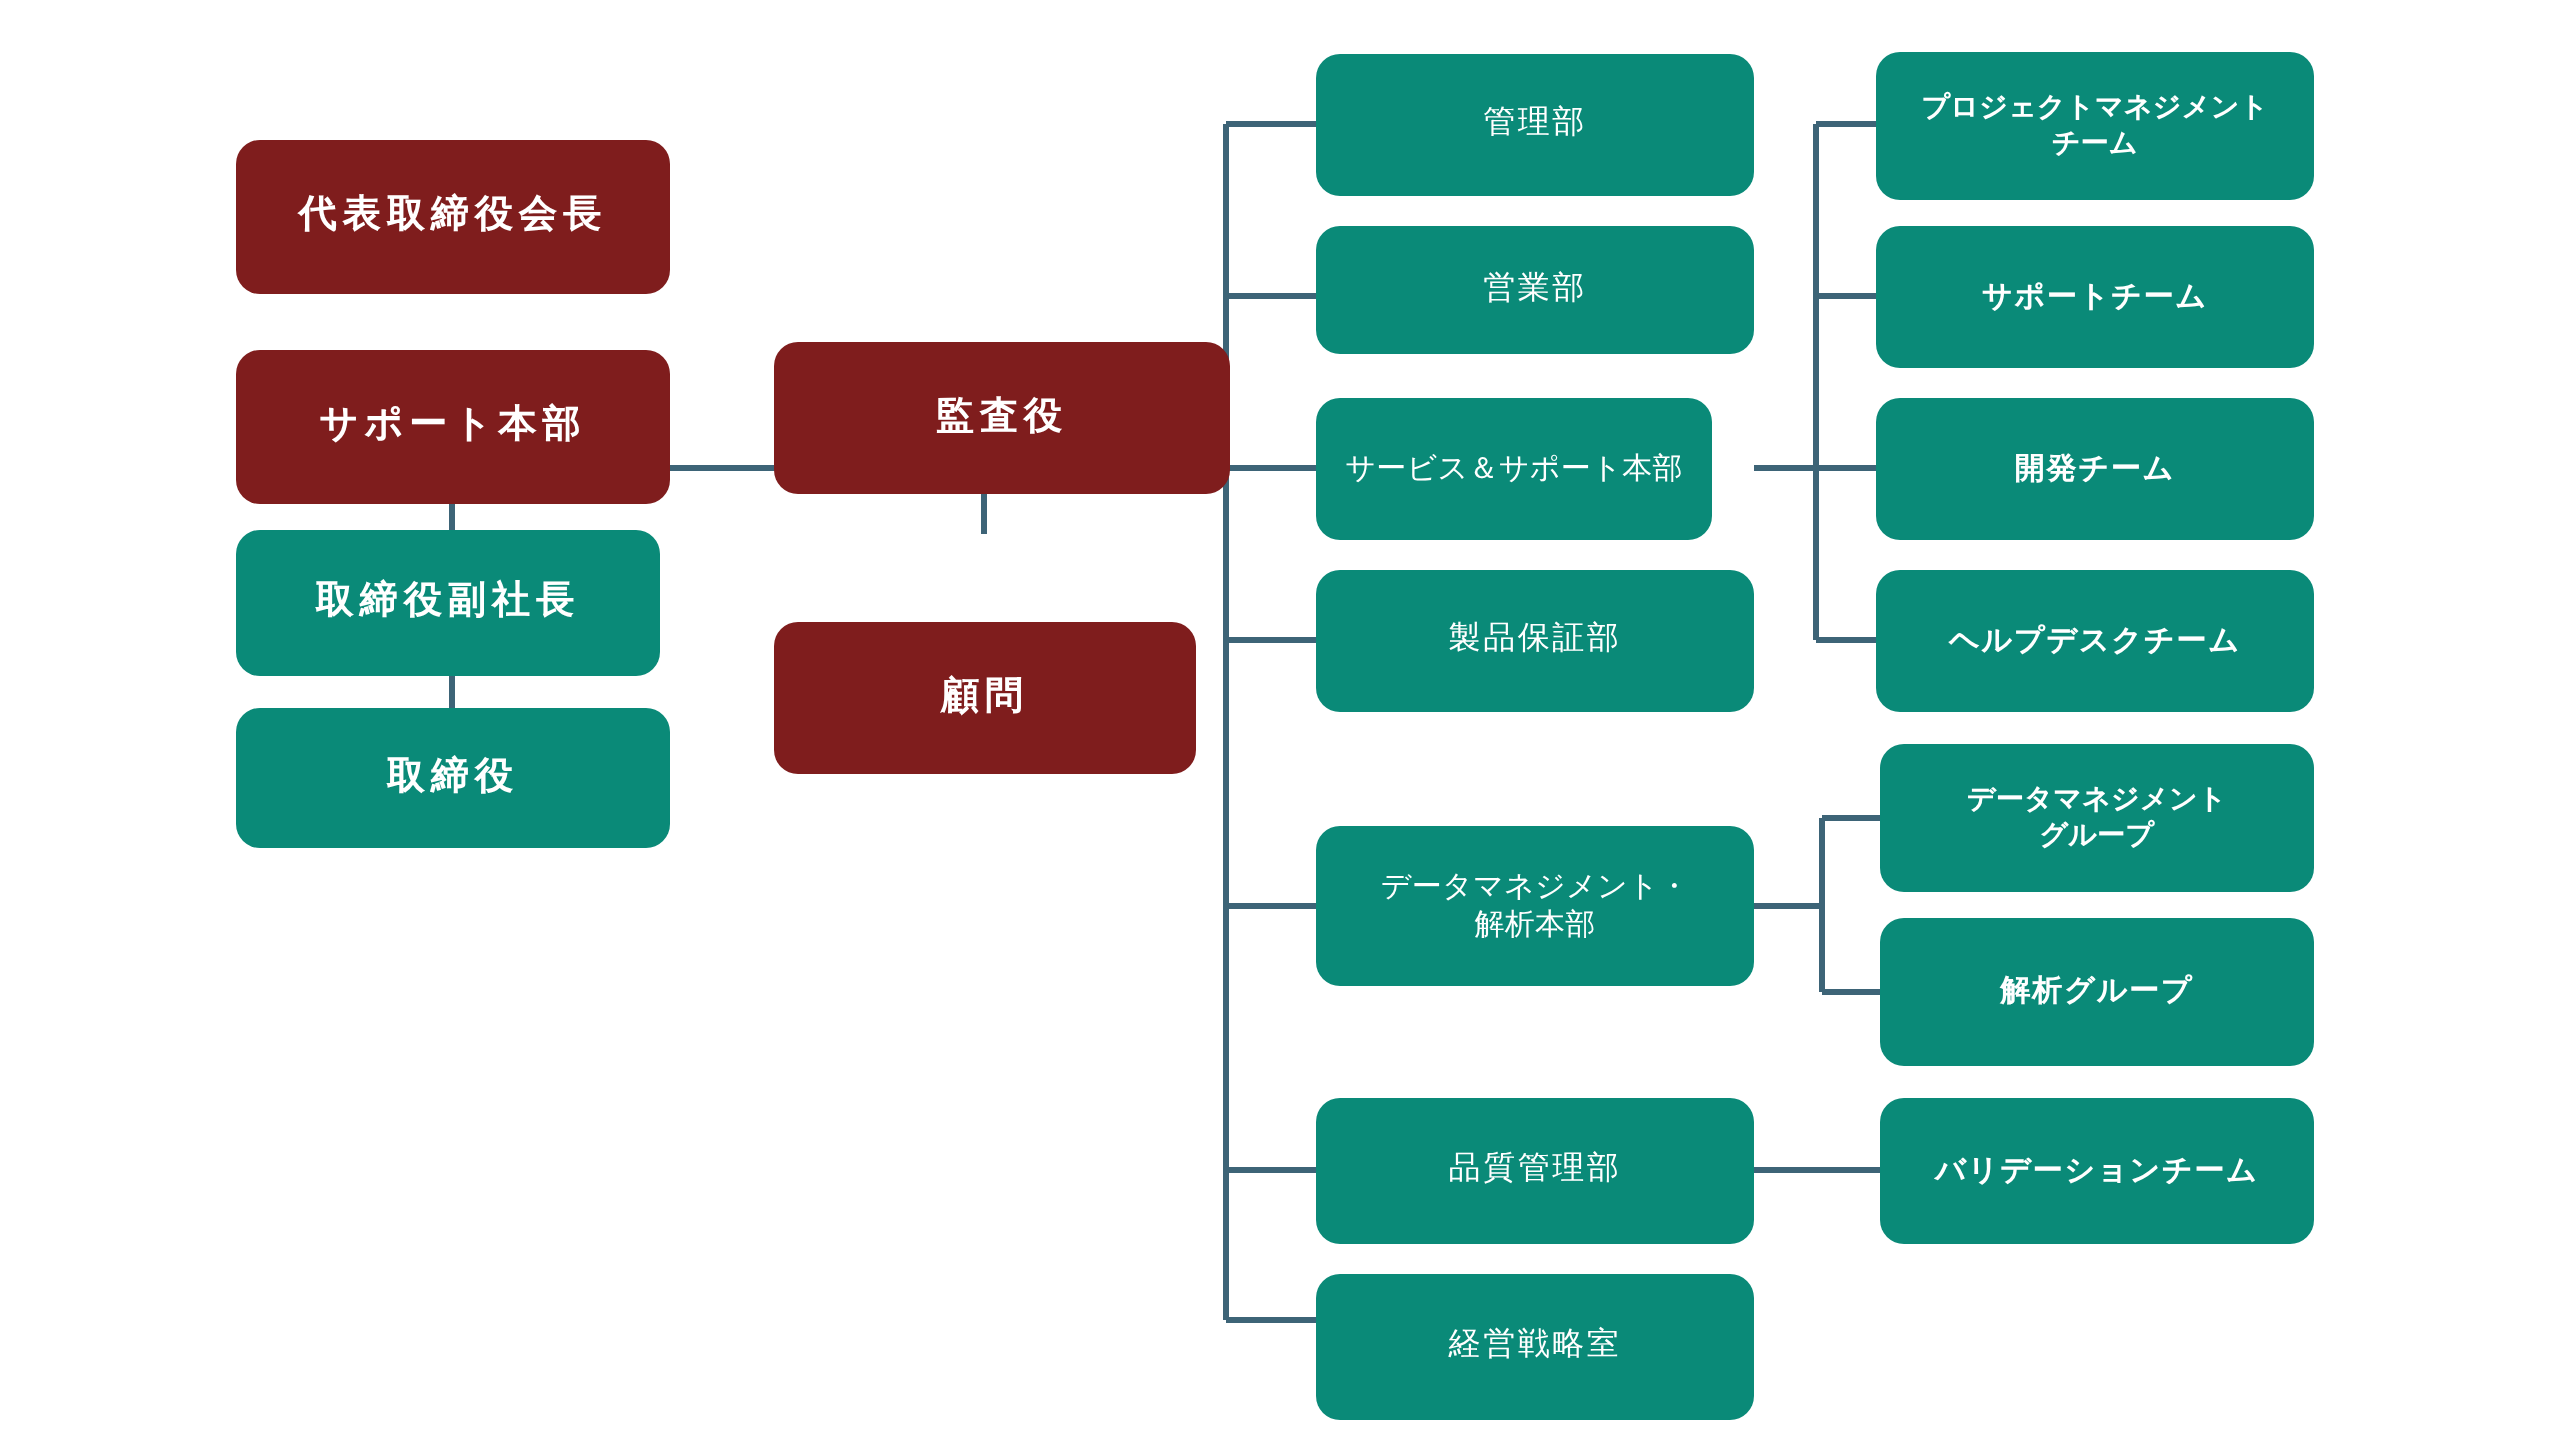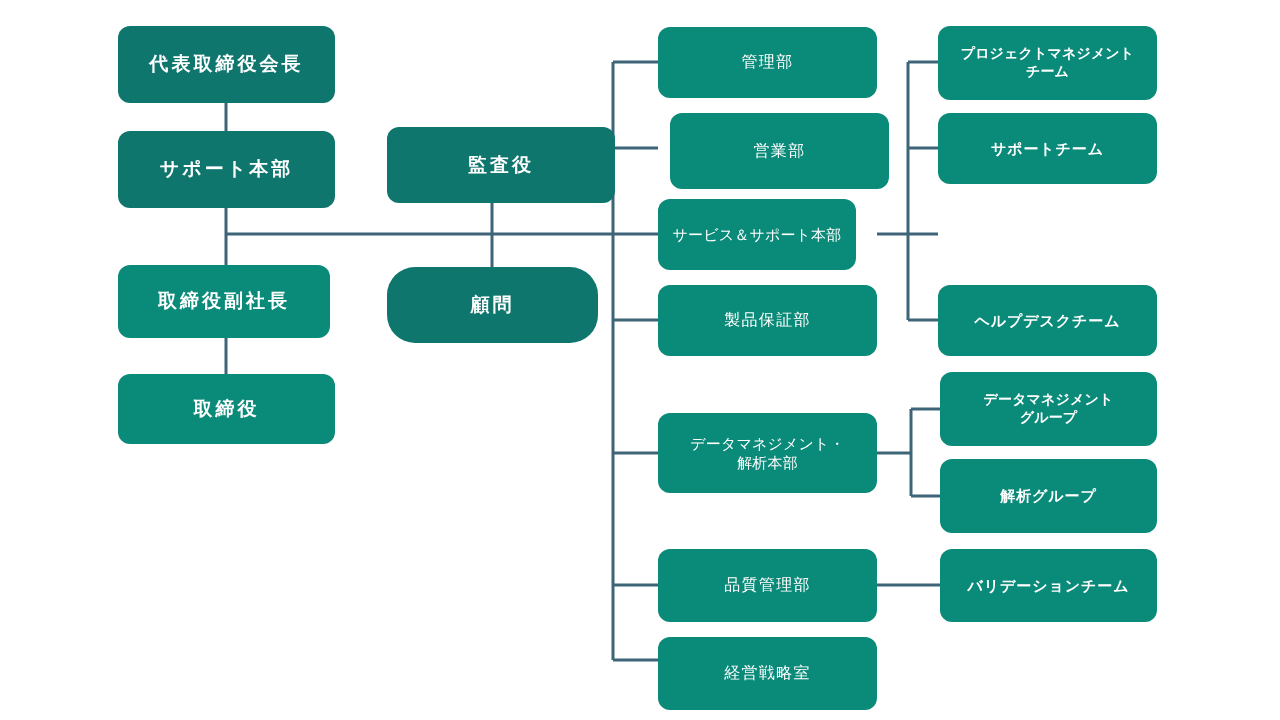--- a/index.html
+++ b/index.html
@@ -34,21 +34,22 @@
     justify-content: center;
     text-align: center;
     border-radius: 12px;
     color: #ffffff;
     line-height: 1.28;
     padding: 4px 8px;
     letter-spacing: 0.02em;
     z-index: 2;
   }
   .node.navy {
-    background: #0f766e;
+    background: #7f1d1d;
+    margin-top: 44px;
   }
   .node.teal {
     background: #0a8a78;
   }
   .node-label {
     white-space: pre-line;
     display: block;
   }
   
   .tier-exec .node-label {
@@ -126,37 +127,37 @@
   </div>
 
   <div class="node navy tier-exec" style="left:118px; top:131px; width:217px; height:77px;">
     <span class="node-label">サポート本部</span>
   </div>
 
   <div class="node teal tier-exec" style="left:118px; top:265px; width:212px; height:73px;">
     <span class="node-label">取締役副社長</span>
   </div>
 
-  <div class="node teal tier-exec" style="left:118px; top:374px; width:217px; height:70px;">
+  <div class="node teal tier-exec" style="left:118px; top:354px; width:217px; height:70px;">
     <span class="node-label">取締役</span>
   </div>
 
   <div class="node navy tier-exec" style="left:387px; top:127px; width:228px; height:76px;">
     <span class="node-label">監査役</span>
   </div>
 
-  <div class="node navy tier-exec" style="left:387px; top:267px; width:211px; height:76px;border-radius:28px;">
+  <div class="node navy tier-exec" style="left:387px; top:267px; width:211px; height:76px;">
     <span class="node-label">顧問</span>
   </div>
 
   <div class="node teal tier-dept" style="left:658px; top:27px; width:219px; height:71px;">
     <span class="node-label">管理部</span>
   </div>
 
-  <div class="node teal tier-dept" style="left:658px; top:113px; width:219px; height:76px;margin-left:12px;">
+  <div class="node teal tier-dept" style="left:658px; top:113px; width:219px; height:64px;">
     <span class="node-label">営業部</span>
   </div>
 
   <div class="node teal tier-dept compact" style="left:658px; top:199px; width:198px; height:71px;">
     <span class="node-label">サービス＆サポート本部</span>
   </div>
 
   <div class="node teal tier-dept" style="left:658px; top:285px; width:219px; height:71px;">
     <span class="node-label">製品保証部</span>
   </div>
@@ -176,20 +177,23 @@
 
   <div class="node teal tier-team compact" style="left:938px; top:26px; width:219px; height:74px;">
     <span class="node-label">プロジェクトマネジメント
 チーム</span>
   </div>
 
   <div class="node teal tier-team" style="left:938px; top:113px; width:219px; height:71px;">
     <span class="node-label">サポートチーム</span>
   </div>
 
+  <div class="node teal tier-team" style="left:938px; top:199px; width:219px; height:71px;">
+    <span class="node-label">開発チーム</span>
+  </div>
 
   <div class="node teal tier-team" style="left:938px; top:285px; width:219px; height:71px;">
     <span class="node-label">ヘルプデスクチーム</span>
   </div>
 
   <div class="node teal tier-team compact" style="left:940px; top:372px; width:217px; height:74px;">
     <span class="node-label">データマネジメント
 グループ</span>
   </div>
 

